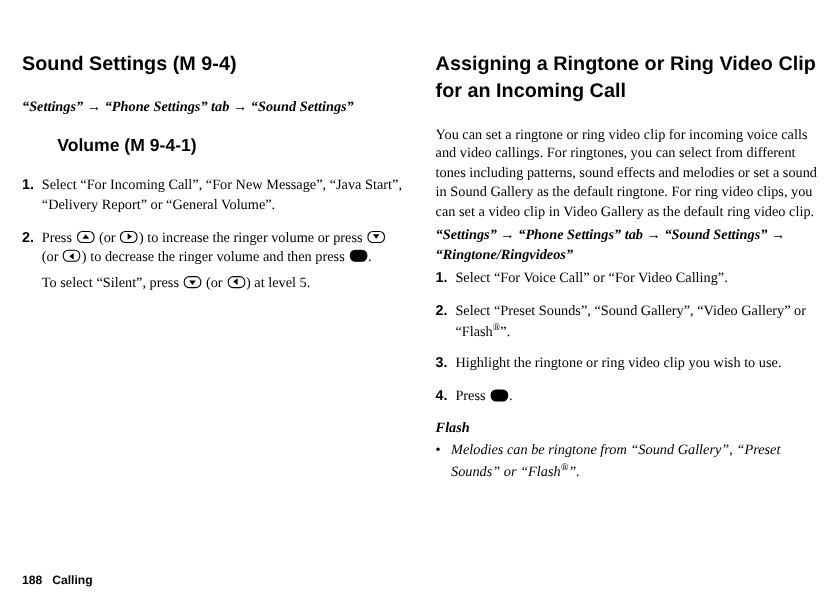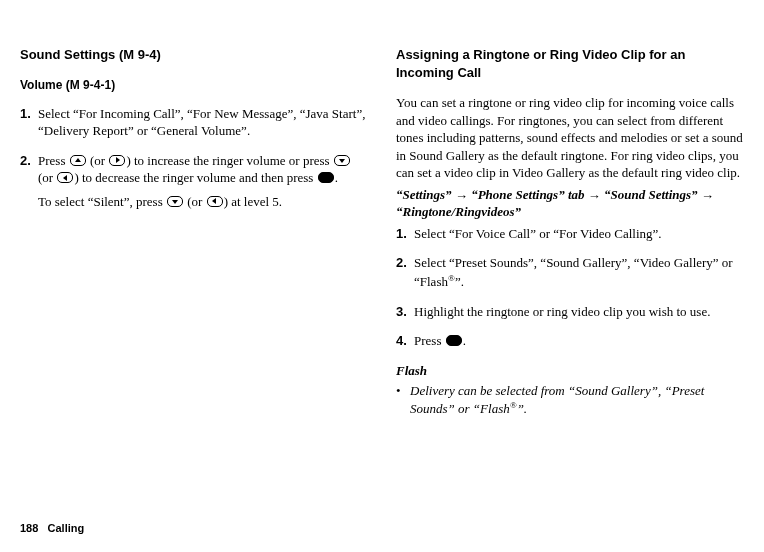--- a/index.html
+++ b/index.html
@@ -17,30 +17,31 @@
     .columns {
       display: flex;
       gap: 28px;
     }
     .col {
       flex: 1;
     }
     .heading {
       font-family: Arial, Helvetica, sans-serif;
       font-weight: bold;
-      font-size: 13px;
+      font-size: 18px;
       margin-top: 28px;
     }
     .heading .menucode {
       font-weight: bold;
     }
     .subheading {
       font-family: Arial, Helvetica, sans-serif;
       font-weight: bold;
-      font-size: 12px;
+      font-size: 16px;
+      margin-left: 32px;
     }
     .bodytext {
       margin: 0 0 4px 0;
     }
     .navpath {
       font-style: italic;
       font-weight: bold;
       margin: 0 0 4px 0;
     }
     .arrow {
@@ -159,20 +160,23 @@
 
 <div class="columns">
 
   <div class="col">
 
     <p class="heading">
       <span>Sound Settings</span><span class="menucode"> (M 9-4)</span>
     </p>
 
 
+    <p class="navpath">
+      <span>“Settings”</span><span class="arrow"> → </span><span>“Phone Settings” tab</span><span class="arrow"> → </span><span>“Sound Settings”</span>
+    </p>
 
     <p class="subheading">
       <span>Volume</span><span class="menucode"> (M 9-4-1)</span>
     </p>
 
 
 
     <ol class="steps">
       <li>
         <span class="num">1.</span>
@@ -233,21 +237,21 @@
             <span>Press </span><span class="keysym key-center"></span><span>.</span>
           </p>
         </div>
       </li>
     </ol>
 
     <p class="note-heading">Flash</p>
     <div class="note-bullet">
       <span class="bullet">•</span>
       <span class="ntext">
-        <span>Delivery can be selected from “Sound Gallery”, “Preset Sounds” or “Flash</span><sup>®</sup><span>”.</span>
+        <span>Melodies can be ringtone from “Sound Gallery”, “Preset Sounds” or “Flash</span><sup>®</sup><span>”.</span>
       </span>
     </div>
 
   </div>
 
 </div>
 
 <div class="footer">
   <span>188</span>&nbsp;&nbsp;&nbsp;<span>Calling</span>
 </div>

